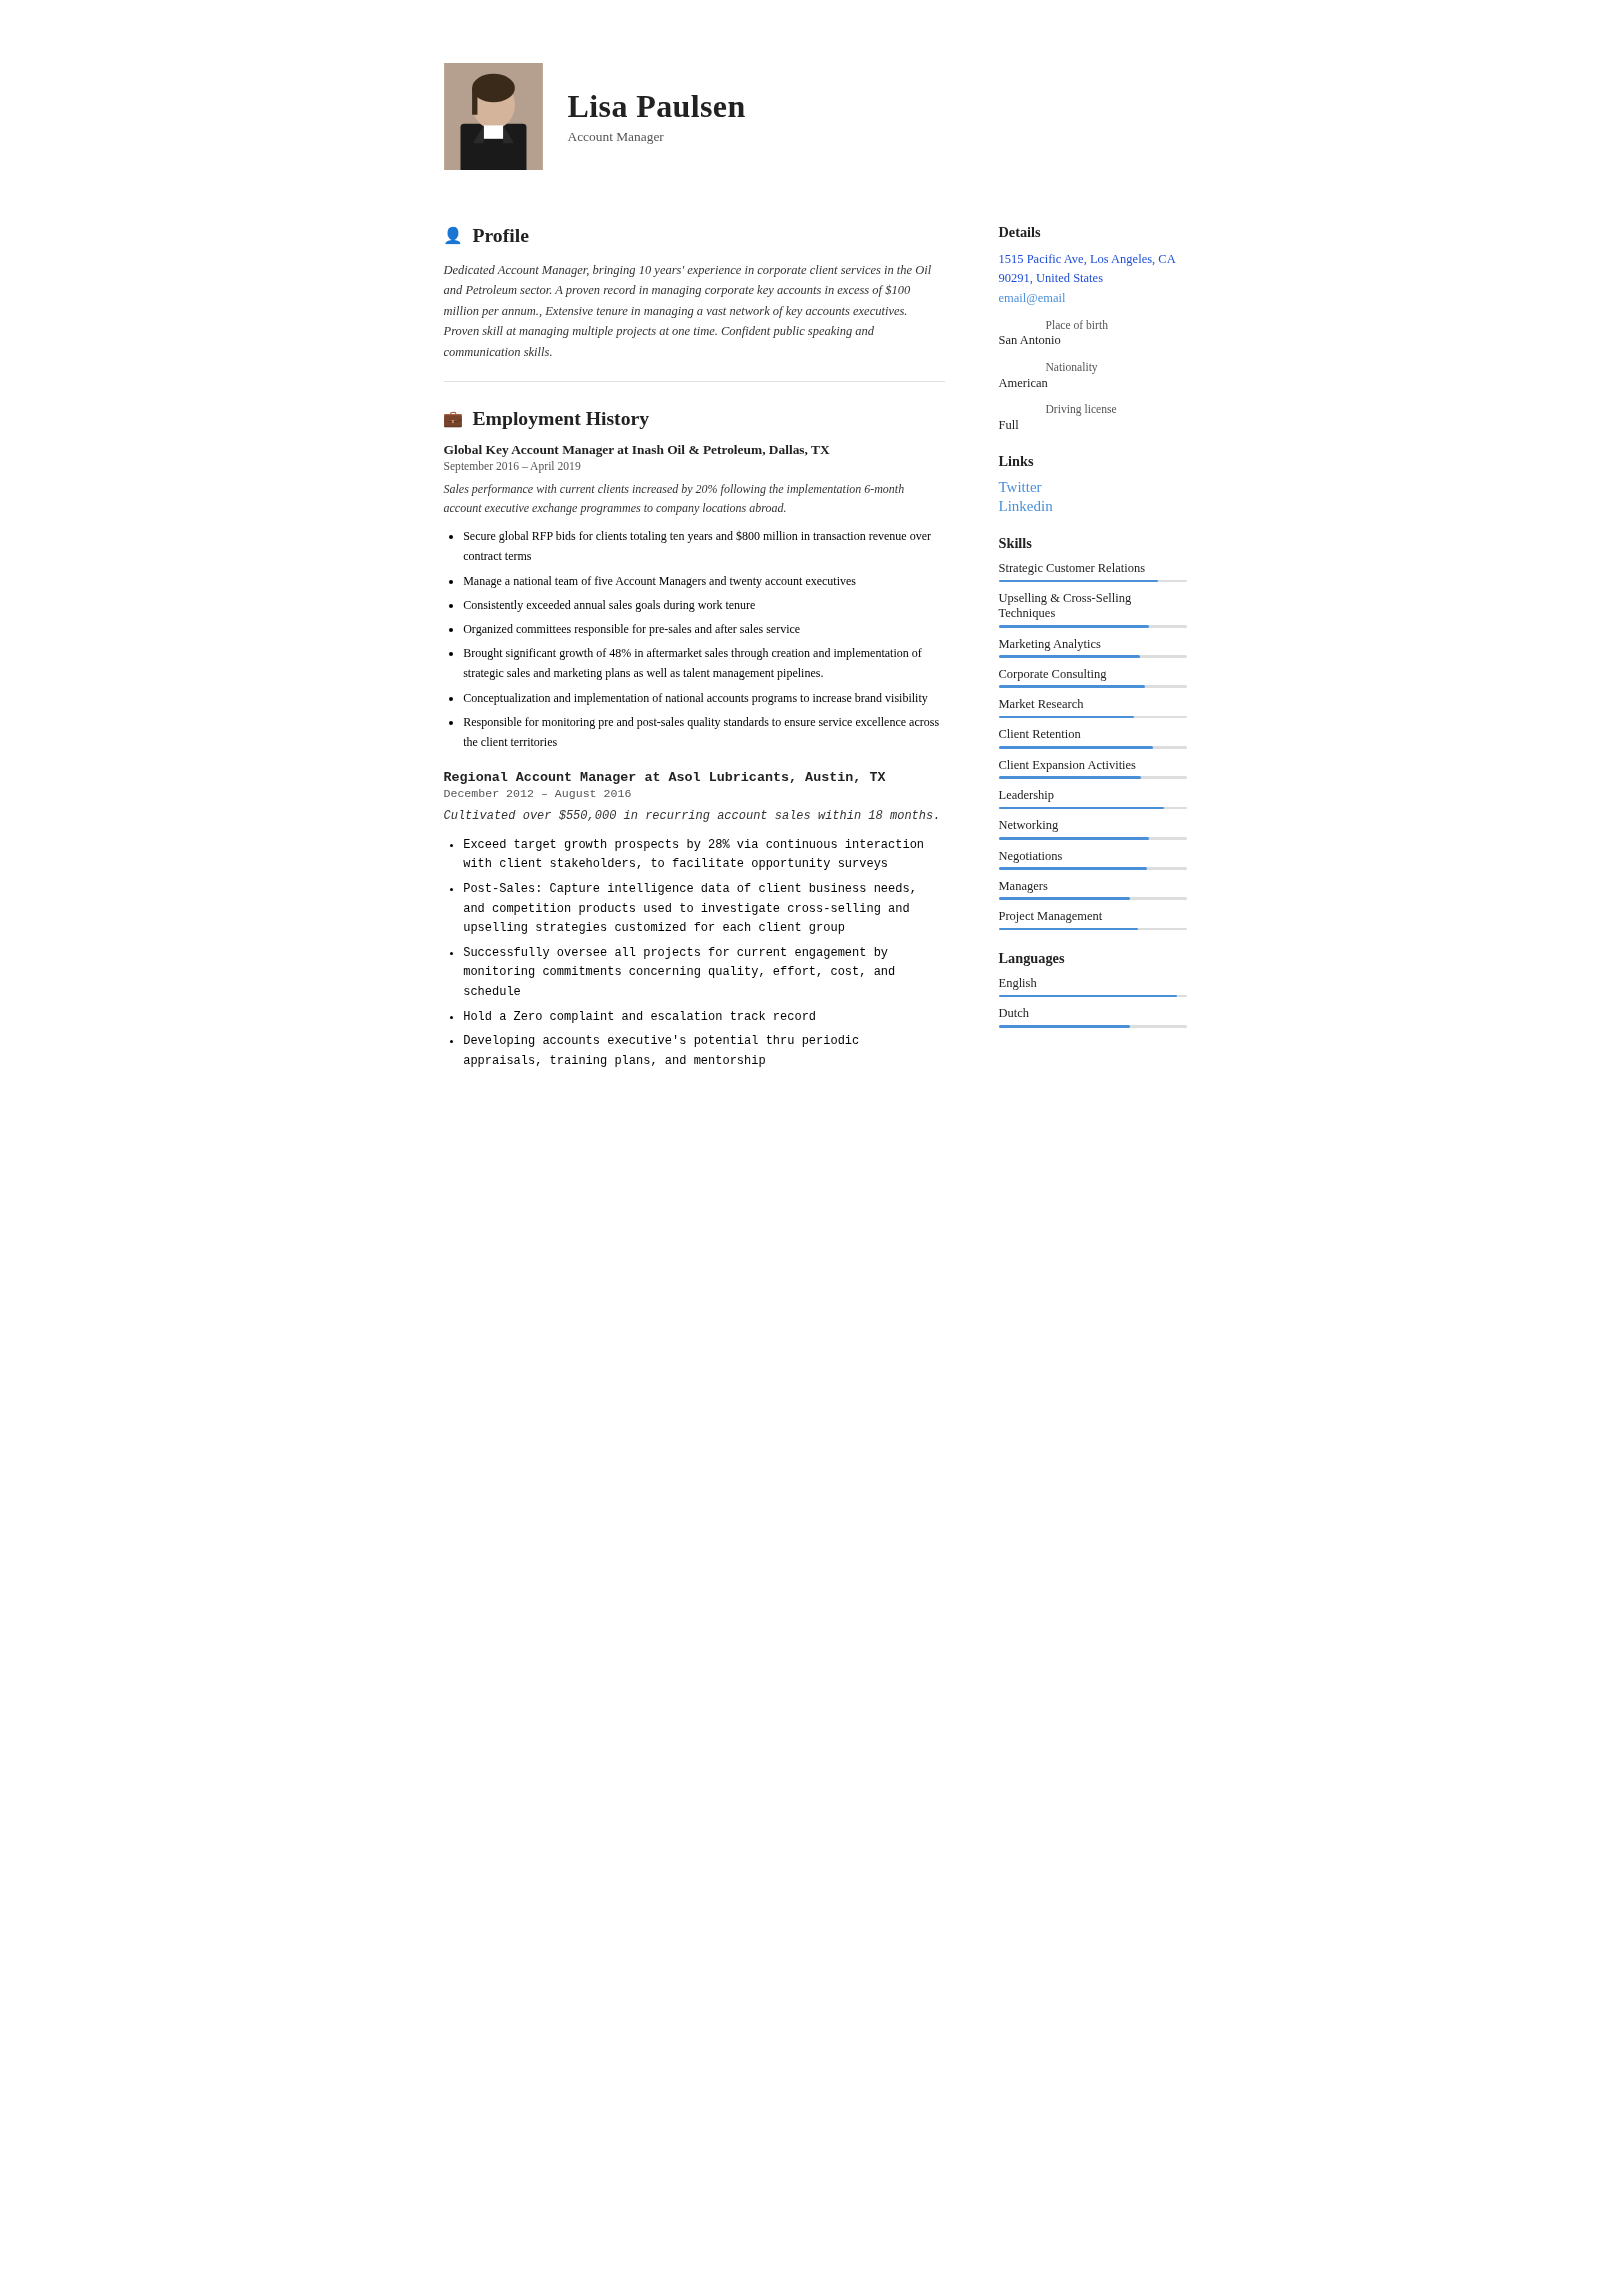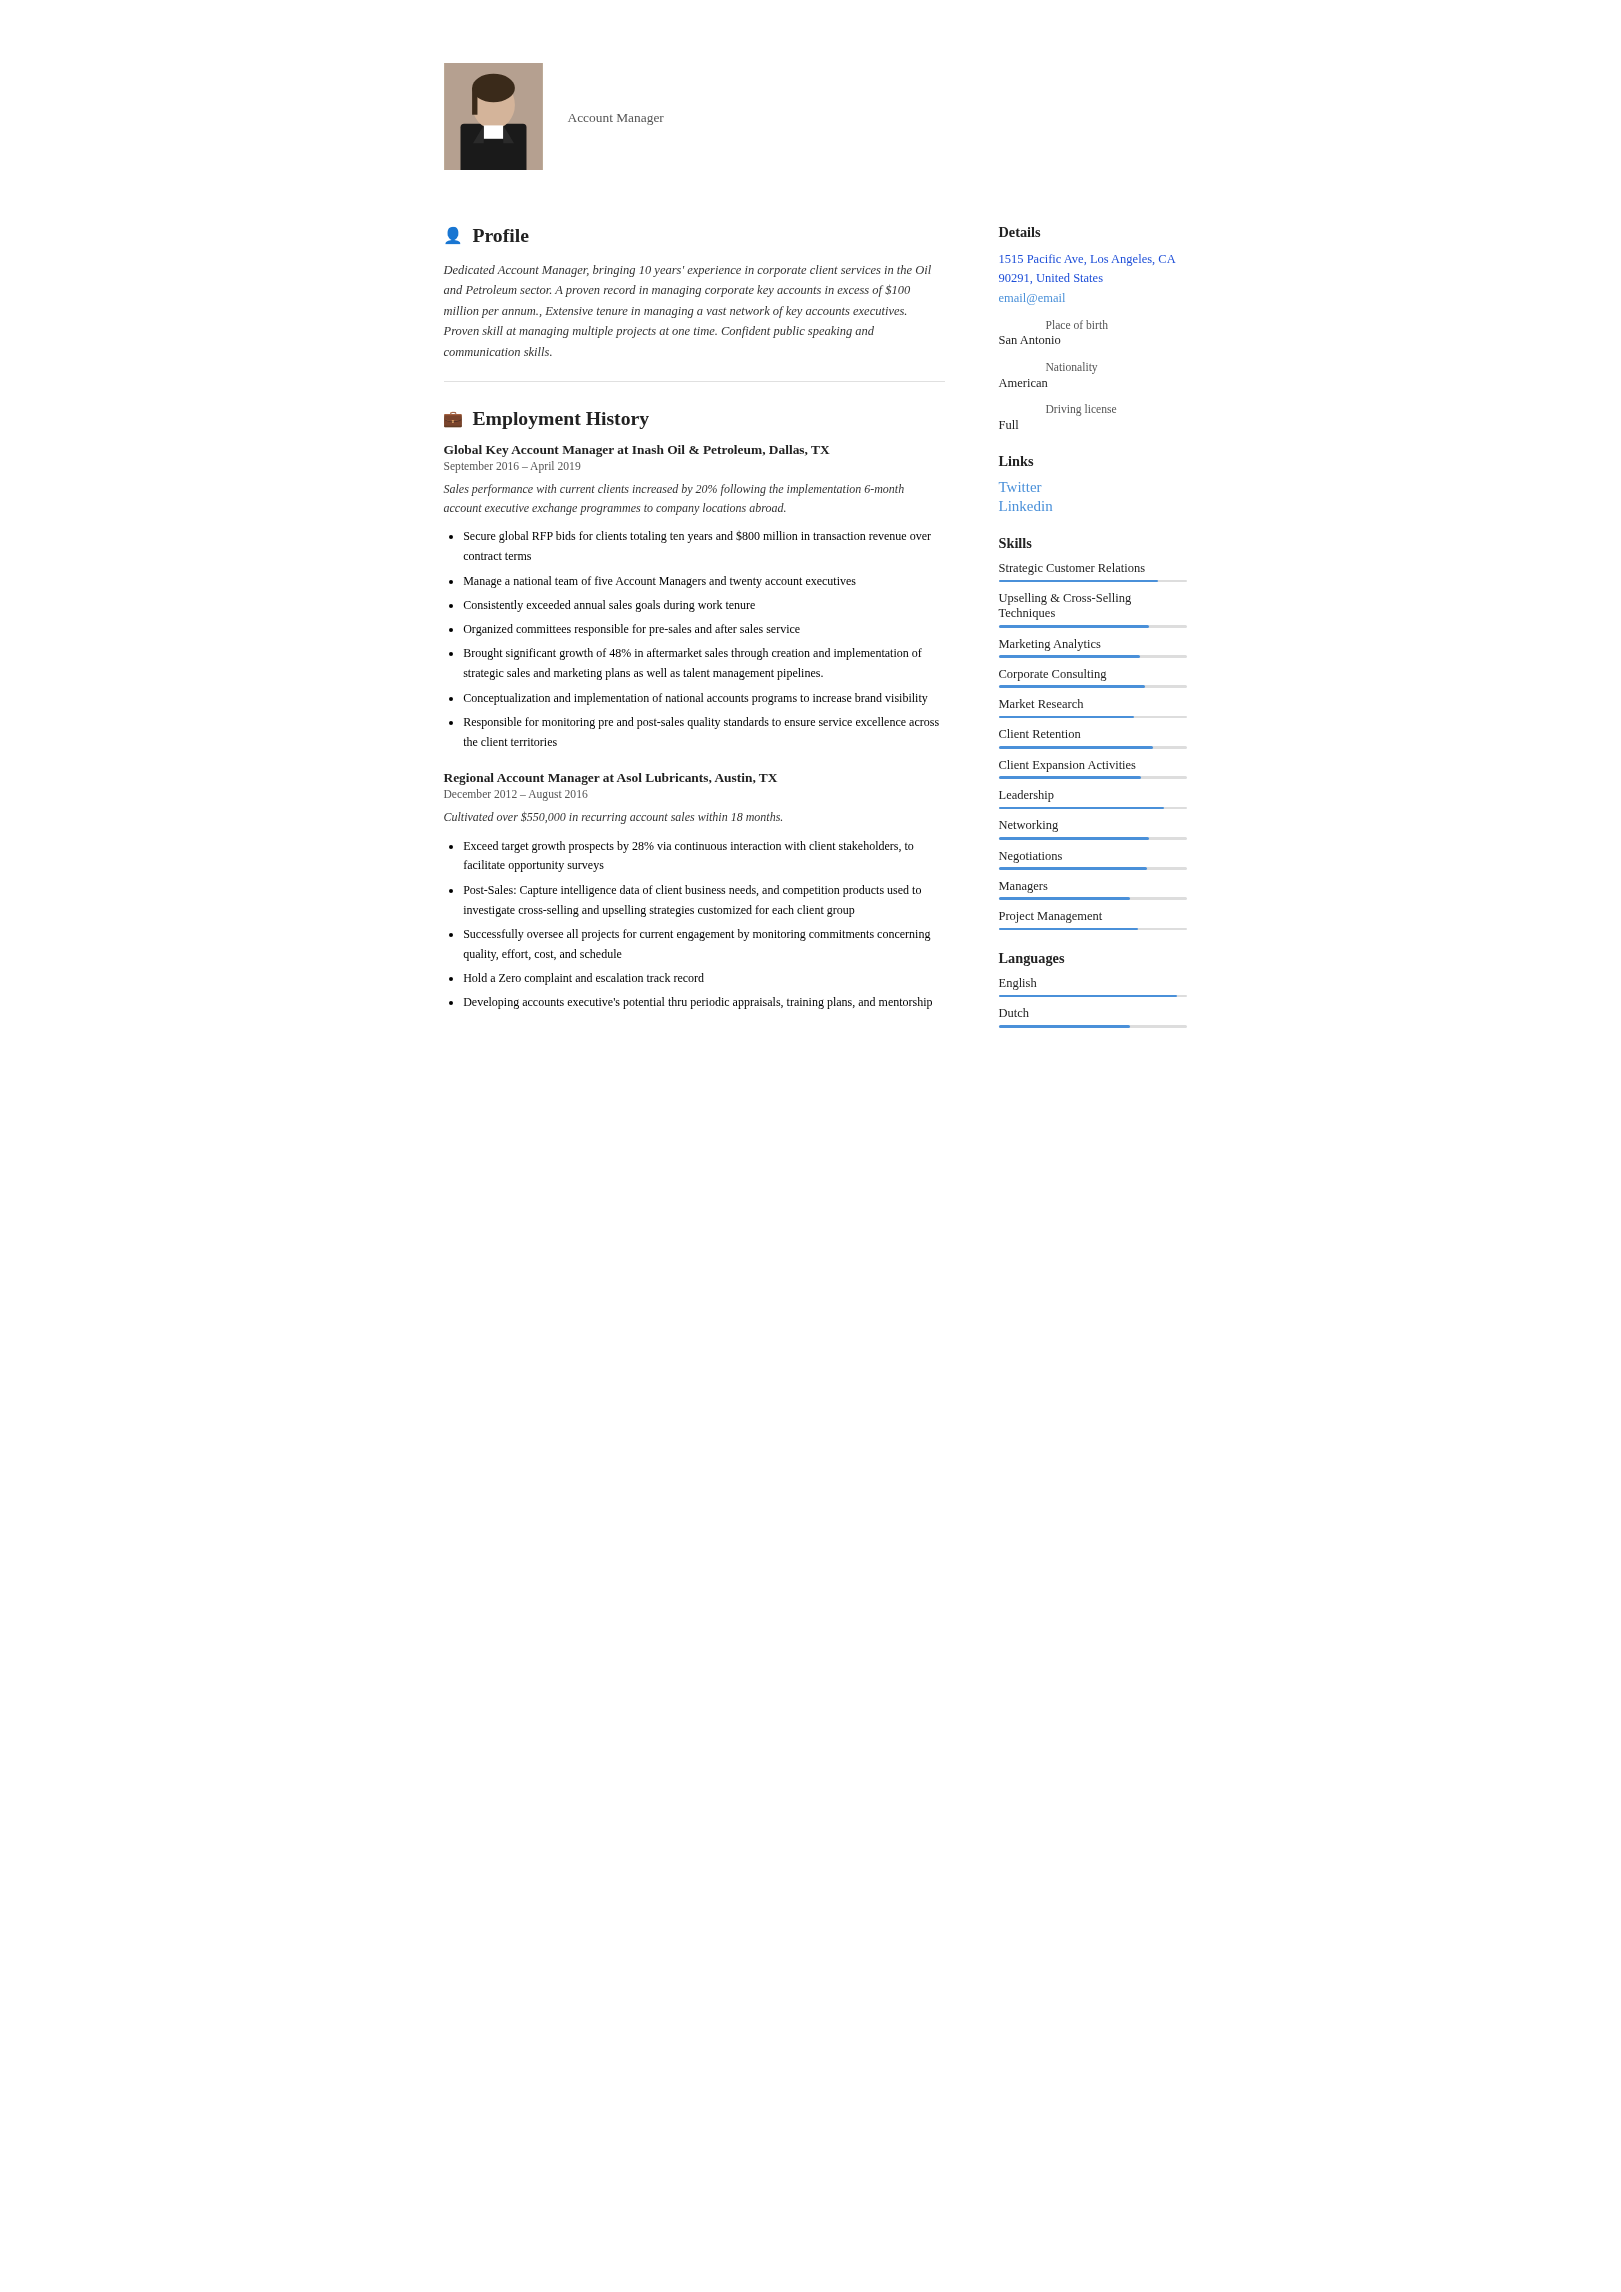--- a/index.html
+++ b/index.html
@@ -224,20 +224,21 @@
       <ellipse cx="55" cy="28" rx="24" ry="16" fill="#3a2a1a"></ellipse>
       <rect x="31" y="28" width="6" height="30" fill="#3a2a1a"></rect>
 
       <rect x="44" y="70" width="22" height="15" fill="#fff"></rect>
 
       <polygon points="44,70 32,90 44,90" fill="#2a2a2a"></polygon>
       <polygon points="66,70 78,90 66,90" fill="#2a2a2a"></polygon>
     </svg>
   </div>
   <div class="header-info">
+    <div class="header-name">Lisa Paulsen</div>
     <div class="header-title">Account Manager</div>
   </div>
 </div>
 
 <div class="main-layout">
 
   <div class="left-col">
 
     <div class="section-heading">
       <span class="section-icon">👤</span>
@@ -260,21 +261,21 @@
         <li>Secure global RFP bids for clients totaling ten years and $800 million in transaction revenue over contract terms</li>
         <li>Manage a national team of five Account Managers and twenty account executives</li>
         <li>Consistently exceeded annual sales goals during work tenure</li>
         <li>Organized committees responsible for pre-sales and after sales service</li>
         <li>Brought significant growth of 48% in aftermarket sales through creation and implementation of strategic sales and marketing plans as well as talent management pipelines.</li>
         <li>Conceptualization and implementation of national accounts programs to increase brand visibility</li>
         <li>Responsible for monitoring pre and post-sales quality standards to ensure service excellence across the client territories</li>
       </ul>
     </div>
 
-    <div class="job-block" style="margin-top:18px;">
+    <div class="job-block" style="margin-top:18px;font-family:Liberation Mono, monospace;">
       <div class="job-title">Regional Account Manager at Asol Lubricants, Austin, TX</div>
       <div class="job-dates">December 2012  –  August 2016</div>
       <div class="job-summary">Cultivated over $550,000 in recurring account sales within 18 months.</div>
       <ul class="job-bullets">
         <li>Exceed target growth prospects by 28% via continuous interaction with client stakeholders, to facilitate opportunity surveys</li>
         <li>Post-Sales: Capture intelligence data of client business needs, and competition products used to investigate cross-selling and upselling strategies customized for each client group</li>
         <li>Successfully oversee all projects for current engagement by monitoring commitments concerning quality, effort, cost, and schedule</li>
         <li>Hold a Zero complaint and escalation track record</li>
         <li>Developing accounts executive's potential thru periodic appraisals, training plans, and mentorship</li>
       </ul>

